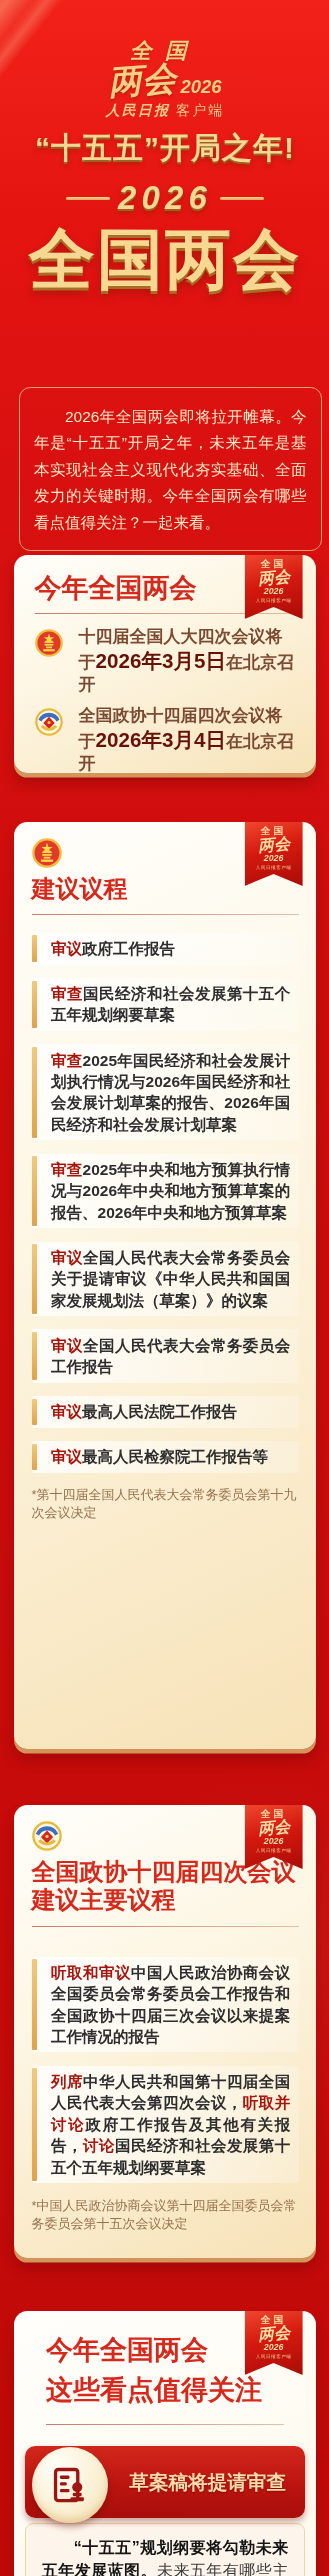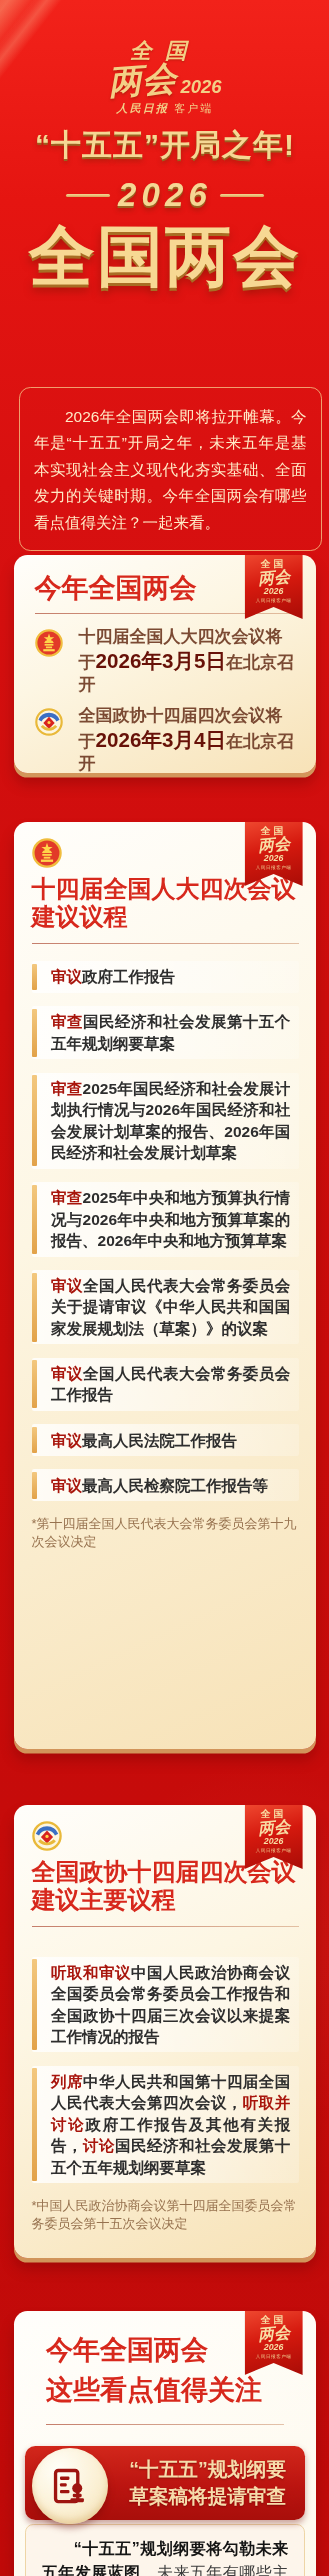--- a/index.html
+++ b/index.html
@@ -18,21 +18,21 @@
   .silk2{top:1700px;height:618px;
     background:radial-gradient(90% 50% at 80% 40%,rgba(255,130,100,.10) 0%,rgba(255,130,100,0) 60%);}
 
   
   .header{position:absolute;top:0;left:0;width:330px;text-align:center;color:#f5d58e;}
   .logo{margin-top:40px;display:inline-block;line-height:1;}
   .logo-l1{font-size:21.6px;font-weight:bold;letter-spacing:13.4px;font-style:italic;color:#f3cf86;text-shadow:0 1px 2.1px rgba(120,30,0,.4);}
   .logo-row{display:flex;align-items:flex-end;justify-content:center;margin-top:1px;}
   .logo-l2{font-size:34px;font-weight:bold;font-style:italic;transform:rotate(-4deg);color:#f3cf86;text-shadow:0 1.5px 2.6px rgba(120,30,0,.45);}
   .logo-year{font-size:18.5px;font-style:italic;font-weight:bold;margin-left:4.1px;color:#f3cf86;}
-  .logo-src{margin-top:6.2px;font-size:11px;letter-spacing:2.1px;color:#f2cd87;}
+  .logo-src{margin-top:6.2px;font-size:14px;letter-spacing:2.1px;color:#f2cd87;}
   .logo-src .paper{font-family:"DejaVu Serif",serif;font-style:italic;font-weight:bold;}
   .h-title{margin-top:11.3px;font-size:30px;font-weight:bold;color:#f6d794;letter-spacing:1px;
     text-shadow:0 1.5px 0 #9a6322,0 3.6px 5.2px rgba(110,30,0,.45);}
   .year-divider{margin-top:10.3px;display:flex;align-items:center;justify-content:center;gap:8.2px;}
   .yd-line{width:44px;height:2.6px;background:linear-gradient(180deg,#f6d794,#d9a75c);border-radius:1.5px;}
   .yd-year{font-size:33px;font-weight:bold;font-style:italic;letter-spacing:5.2px;color:#f6d794;
     text-shadow:0 2.1px 0 #9a6322,0 4.1px 5.2px rgba(110,30,0,.45);}
   .giant{margin-top:5.2px;font-size:66px;line-height:1.1;font-weight:bold;letter-spacing:2.1px;color:#f7d893;
     text-shadow:0 2.6px 0 #a86d24,0 6.2px 8.2px rgba(110,20,0,.5);}
 
@@ -188,21 +188,20 @@
       <circle cx="32" cy="32" r="29" fill="#e23a28" stroke="#f0bd3e" stroke-width="5"></circle>
       <polygon fill="#ffd54a" points="32,10 35,19 44,19 37,24 39,33 32,27 25,33 27,24 20,19 29,19"></polygon>
       <g fill="#ffd54a">
         <path d="M21 32 h22 l-3 -5 h-16 z"></path>
         <rect x="22" y="34" width="20" height="4"></rect>
         <rect x="25" y="40" width="14" height="4"></rect>
         <rect x="19" y="46" width="26" height="5"></rect>
       </g>
     </svg>
     <div class="card-title">
-      <div>十四届全国人大四次会议</div>
       <div>建议议程</div>
     </div>
     <hr class="sep">
     <div class="agenda-item"><span class="agenda-prefix">审议</span><span>政府工作报告</span></div>
     <div class="agenda-item"><span class="agenda-prefix">审查</span><span>国民经济和社会发展第十五个五年规划纲要草案</span></div>
     <div class="agenda-item"><span class="agenda-prefix">审查</span><span>2025年国民经济和社会发展计划执行情况与2026年国民经济和社会发展计划草案的报告、2026年国民经济和社会发展计划草案</span></div>
     <div class="agenda-item"><span class="agenda-prefix">审查</span><span>2025年中央和地方预算执行情况与2026年中央和地方预算草案的报告、2026年中央和地方预算草案</span></div>
     <div class="agenda-item"><span class="agenda-prefix">审议</span><span>全国人民代表大会常务委员会关于提请审议《中华人民共和国国家发展规划法（草案）》的议案</span></div>
     <div class="agenda-item"><span class="agenda-prefix">审议</span><span>全国人民代表大会常务委员会工作报告</span></div>
     <div class="agenda-item"><span class="agenda-prefix">审议</span><span>最高人民法院工作报告</span></div>
@@ -256,21 +255,20 @@
             <rect x="10" y="8" width="40" height="56" rx="5" fill="none" stroke="#9e1410" stroke-width="6"></rect>
             <rect x="18" y="19" width="17" height="6" rx="2"></rect>
             <rect x="18" y="31" width="12" height="6" rx="2"></rect>
             <rect x="18" y="43" width="17" height="6" rx="2"></rect>
             <circle cx="49" cy="40" r="9"></circle>
             <rect x="41" y="50" width="16" height="6" rx="2"></rect>
             <rect x="37" y="58" width="24" height="7" rx="2"></rect>
           </svg>
         </div>
         <div class="band-title">
-          <div>“十五五”规划纲要</div>
           <div>草案稿将提请审查</div>
         </div>
       </div>
       <div class="panel"><span class="seg-b">“十五五”规划纲要将勾勒未来五年发展蓝图。</span><span>未来五年有哪些主要目标和重点任务？又将推出哪些重大举措、重大政策？规划纲要将揭示</span></div>
     </div>
 
   </div>
 
 </div>
 

